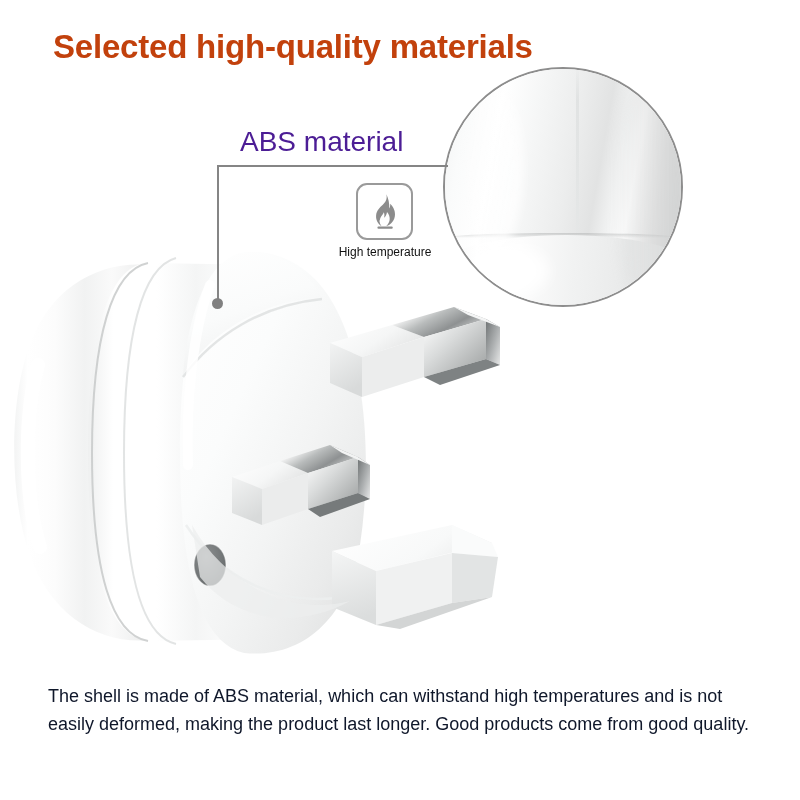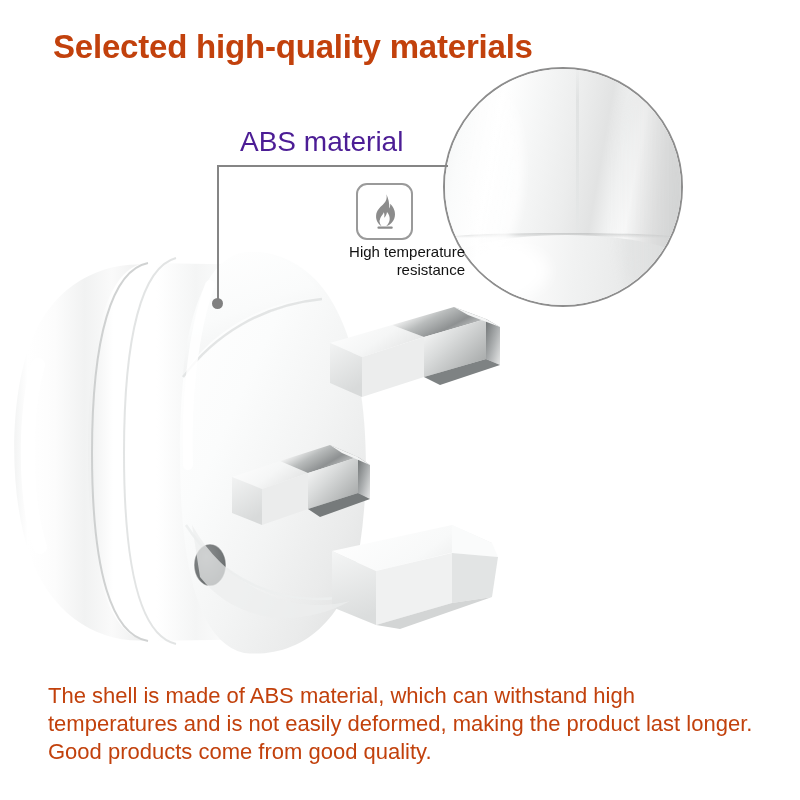--- a/index.html
+++ b/index.html
@@ -187,22 +187,22 @@
     align-items: center;
     justify-content: center;
   }
   #flame-badge svg { display: block; }
 
   #flame-caption {
     position: absolute;
     left: 305px;
     top: 243px;
     width: 160px;
-    text-align: right;
-    font-size: 15px;
+    text-align: center;
+    font-size: 12px;
     line-height: 18px;
     color: #111111;
     z-index: 38;
   }
 
   
   #plug {
     position: absolute;
     left: 0px;
     top: 225px;
@@ -211,23 +211,23 @@
     z-index: 20;
   }
   #plug svg { display: block; }
 
   
   #body-copy {
     position: absolute;
     left: 48px;
     top: 682px;
     width: 712px;
-    font-size: 22px;
+    font-size: 18px;
     line-height: 28px;
-    color: #c2410c;
+    color: #0f172a;
     z-index: 40;
   }
 </style>
 </head>
 <body>
 
 <div id="stage">
 
   <div id="headline">Selected high-quality materials</div>
 
@@ -391,18 +391,17 @@
                c 0.1 -4.6 -2.3 -8.0 -4.8 -10.6 c 0.2 1.9 -0.2 3.5 -1.0 4.6
                c 0.5 -4.8 -0.9 -10.2 -2.8 -14.2 Z" fill="#8c8c8c"></path>
       <path d="M16.0 24.6 c 0.6 1.7 -0.2 3.0 -0.7 4.2 c -0.6 1.5 -0.3 3.1 0.8 4.2
                c -2.0 -0.6 -3.4 -2.4 -3.5 -4.5 c -0.1 -1.8 1.3 -3.0 2.2 -3.9 Z" fill="#ffffff"></path>
       <rect x="10.4" y="33.6" width="15.4" height="2.2" rx="1.1" fill="#8c8c8c"></rect>
     </svg>
   </div>
 
   <div id="flame-caption">
     <div>High temperature</div>
-    <div>resistance</div>
   </div>
 
   <div id="body-copy">The shell is made of ABS material, which can withstand high temperatures and is not easily deformed, making the product last longer. Good products come from good quality.</div>
 
 </div>
 
 </body></html>

